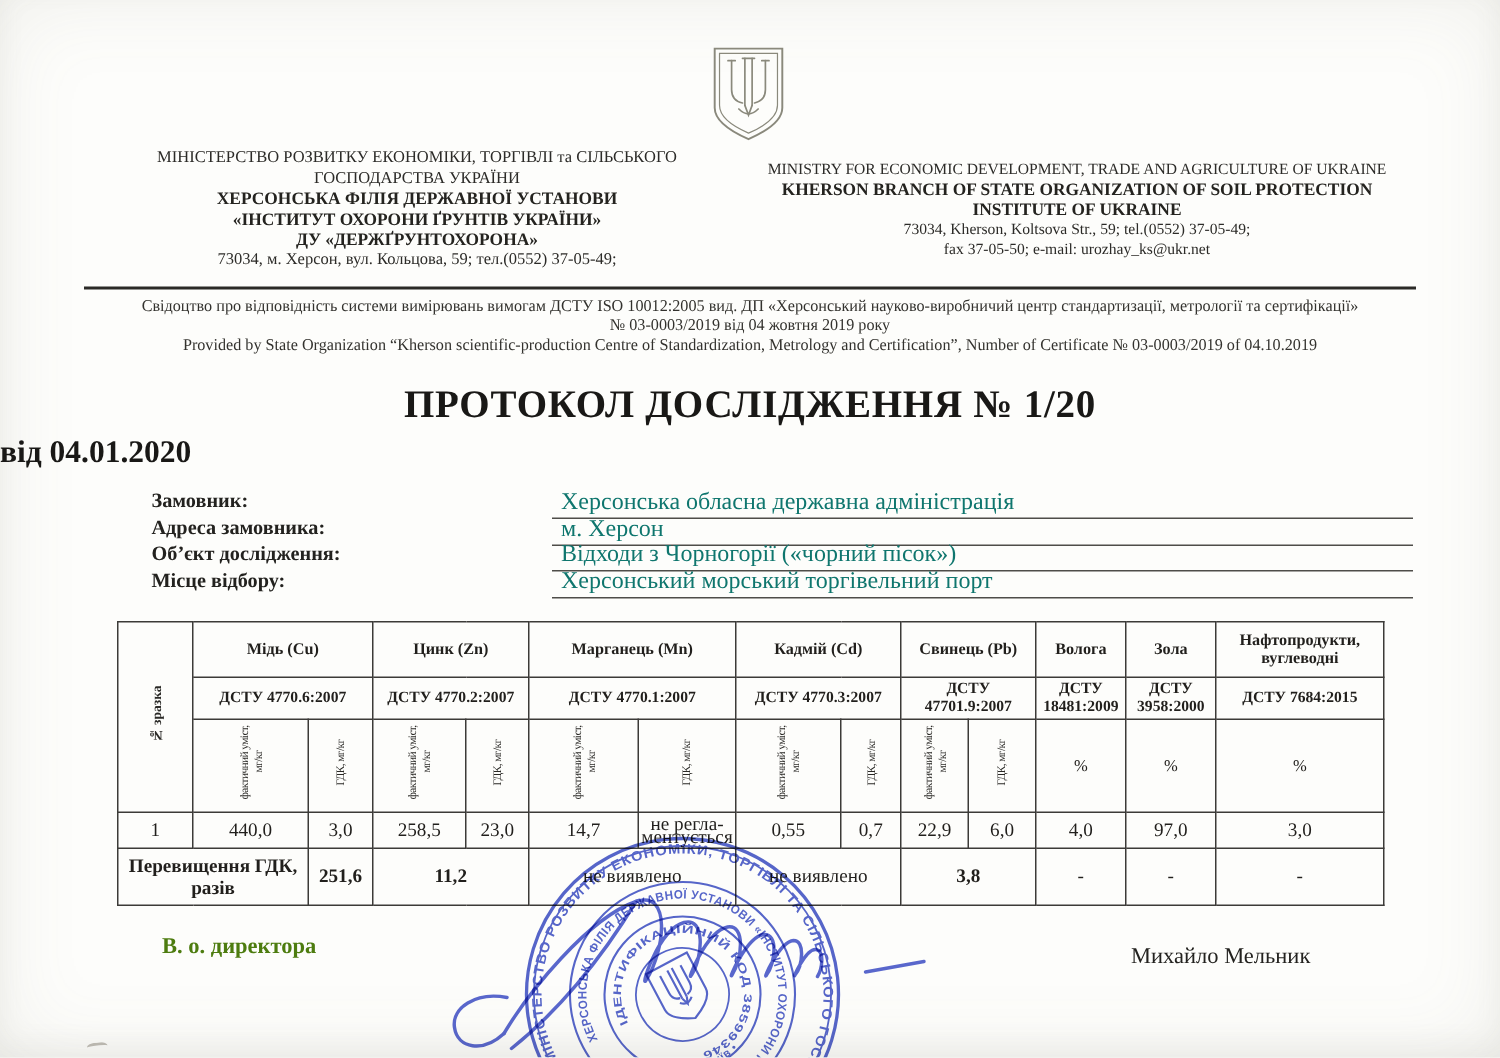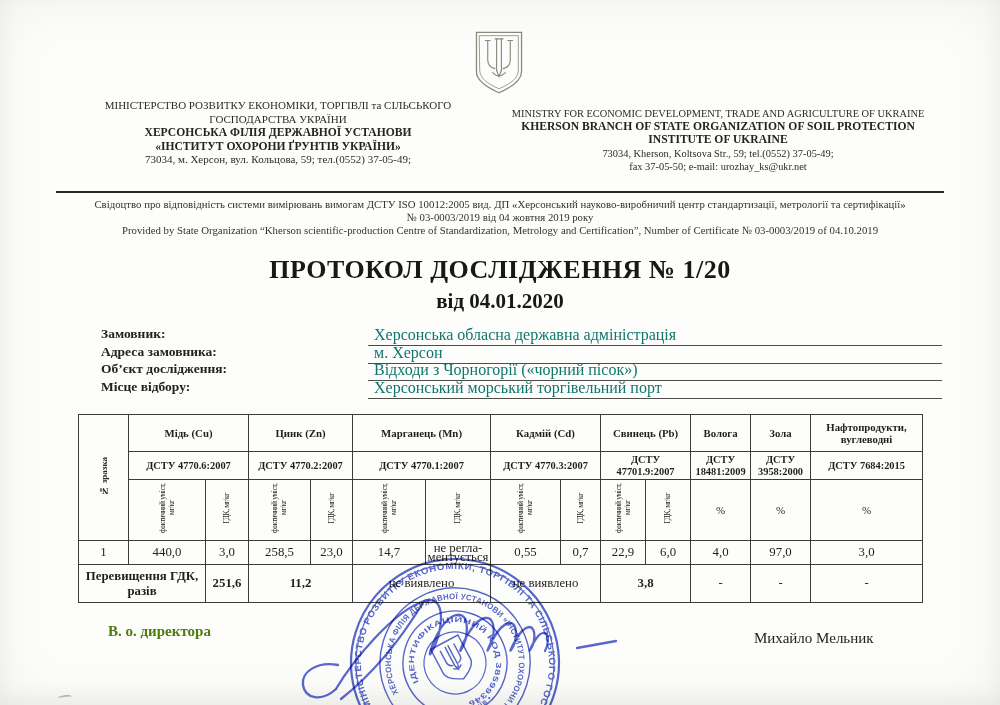--- a/index.html
+++ b/index.html
@@ -20,21 +20,21 @@
   .emblem svg{width:100%;height:100%;}
   
   .org-ua{position:absolute;left:58px;top:99px;width:440px;text-align:center;font-size:11px;line-height:13.6px;color:#2c2b28;}
   .org-en{position:absolute;left:494px;top:107px;width:448px;text-align:center;font-size:10.4px;line-height:13.2px;color:#2c2b28;}
   .org-ua .b,.org-en .b{font-weight:bold;font-size:11.6px;color:#24231f;}
   
   .rule{position:absolute;left:56px;top:191px;width:888px;height:2.4px;background:#2b2a27;}
   .cert{position:absolute;left:38px;top:198px;width:924px;text-align:center;font-size:11px;line-height:13.2px;color:#33322e;transform:scaleX(.98);}
   
   .title{position:absolute;left:0;top:255px;width:1000px;text-align:center;font-size:26px;font-weight:bold;letter-spacing:.5px;color:#191816;}
-  .subtitle{position:absolute;left:0;top:289px;width:1000px;text-align:center;font-size:21px;font-weight:bold;color:#191816;}
+  .subtitle{position:absolute;left:0;top:289px;width:1000px;font-size:21px;font-weight:bold;color:#191816;}
   
   .fields{position:absolute;left:0;top:326px;width:1000px;}
   .frow{position:absolute;left:0;width:1000px;height:18px;margin-left:16px;}
   .flabel{position:absolute;left:85px;top:0;font-weight:bold;font-size:13.5px;color:#23221f;}
   .fvalue{position:absolute;left:352px;top:0;width:568px;font-size:16px;border-bottom:1.2px solid #4e4d49;padding:0 0 1px 6px;color:#0f766e;white-space:nowrap;}
   
   .tbl-wrap{position:absolute;left:78px;top:414px;}
   table.doc{border-collapse:collapse;table-layout:fixed;width:844px;background:transparent;}
   table.doc td{border:1.2px solid #3c3b38;text-align:center;vertical-align:middle;padding:0 1px;color:#211f1c;overflow:hidden;}
   tr.h1 td{height:36px;font-weight:bold;font-size:10.8px;line-height:12px;}
@@ -76,20 +76,21 @@
         <path d="M18 13 H24 M46 13 H52 M30 11 H40"></path>
       </g>
     </svg>
   </div>
 
   <div class="org-ua">
     <div>МІНІСТЕРСТВО РОЗВИТКУ ЕКОНОМІКИ, ТОРГІВЛІ та СІЛЬСЬКОГО</div>
     <div>ГОСПОДАРСТВА УКРАЇНИ</div>
     <div class="b">ХЕРСОНСЬКА ФІЛІЯ  ДЕРЖАВНОЇ УСТАНОВИ</div>
     <div class="b">«ІНСТИТУТ ОХОРОНИ  ҐРУНТІВ УКРАЇНИ»</div>
+    <div class="b">ДУ «ДЕРЖҐРУНТОХОРОНА»</div>
     <div>73034, м. Херсон, вул. Кольцова, 59; тел.(0552) 37-05-49;</div>
   </div>
 
   <div class="org-en">
     <div>MINISTRY FOR ECONOMIC DEVELOPMENT, TRADE AND AGRICULTURE OF UKRAINE</div>
     <div class="b">KHERSON BRANCH OF STATE ORGANIZATION OF SOIL PROTECTION</div>
     <div class="b">INSTITUTE OF UKRAINE</div>
     <div>73034, Kherson, Koltsova Str., 59; tel.(0552) 37-05-49;</div>
     <div>fax 37-05-50; e-mail: urozhay_ks@ukr.net</div>
   </div>

